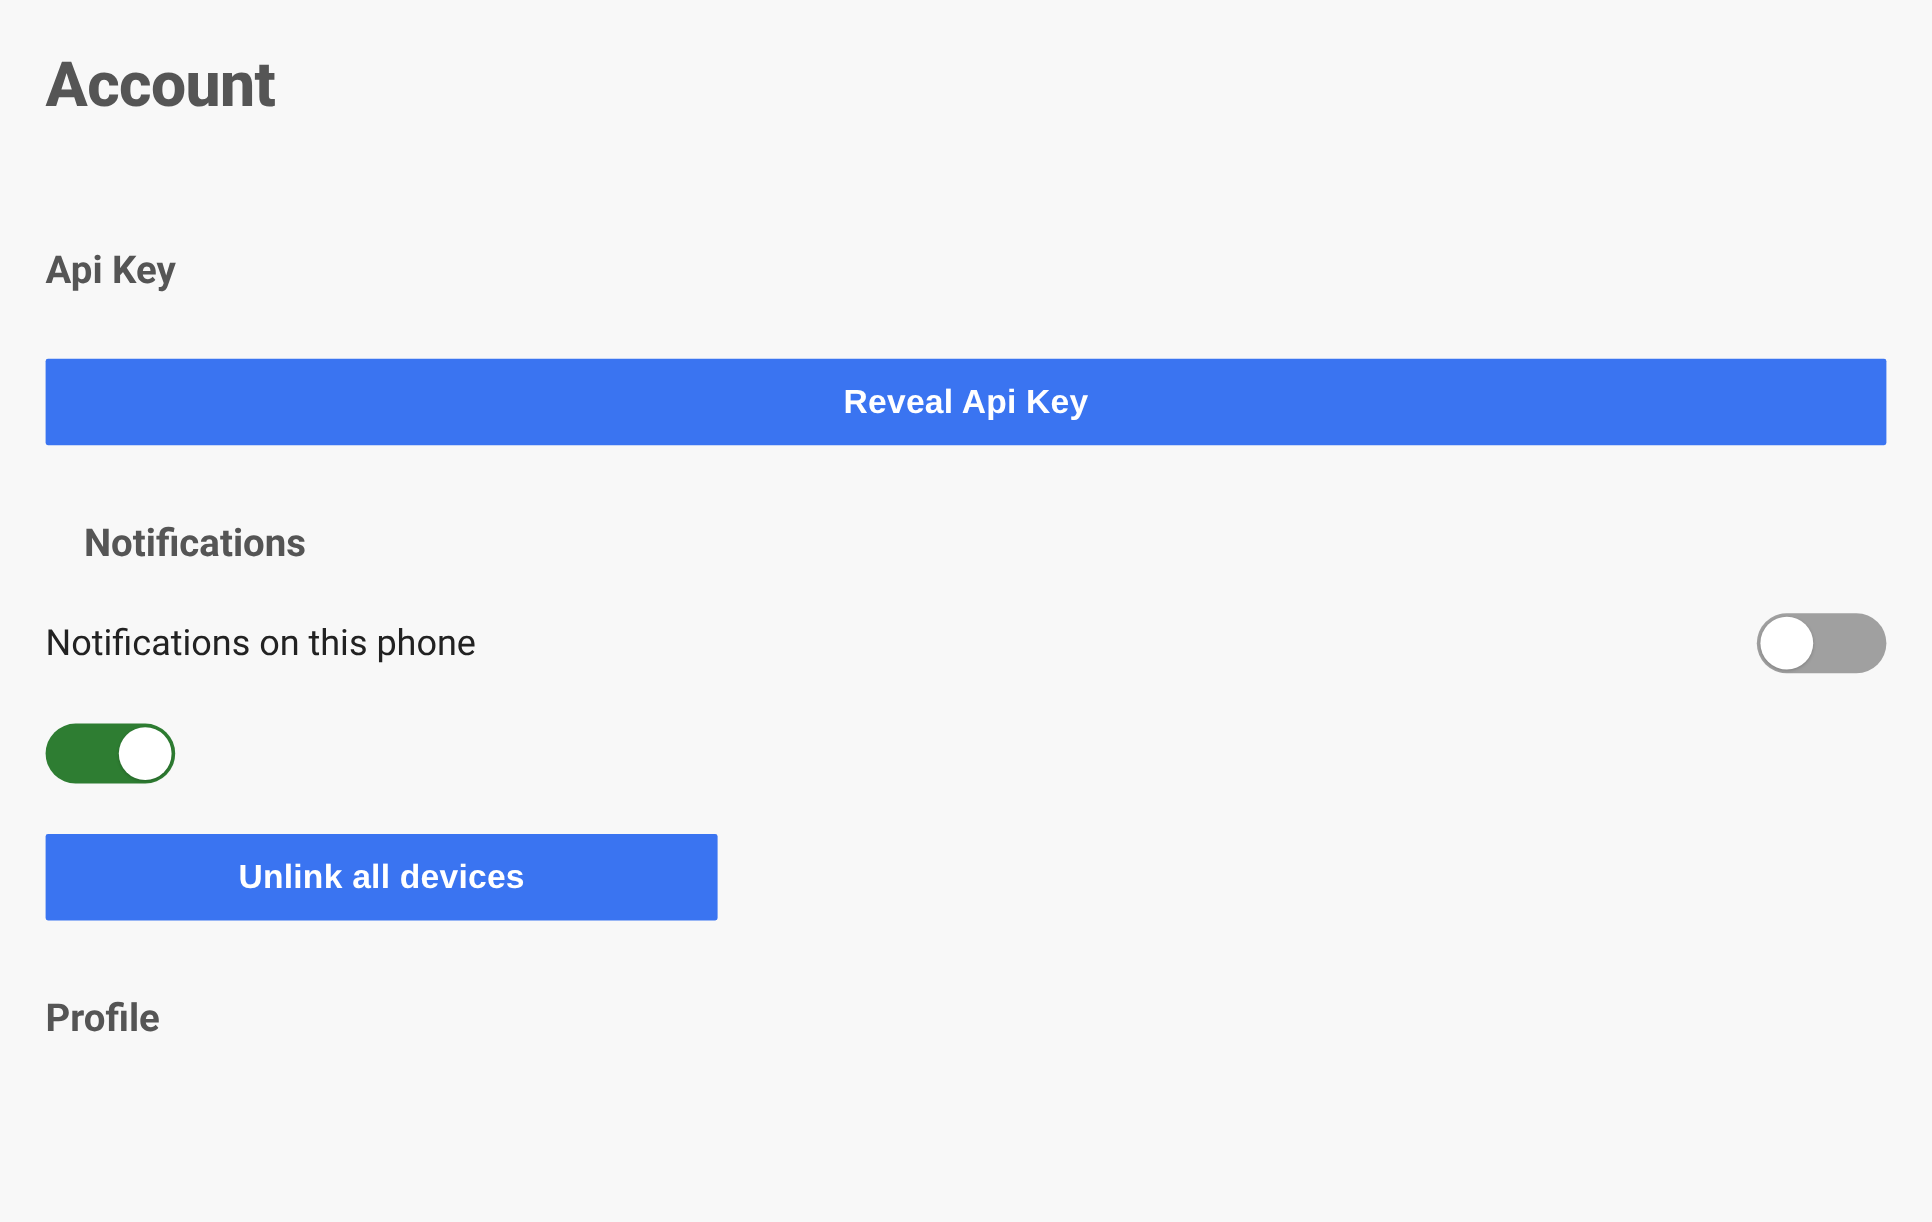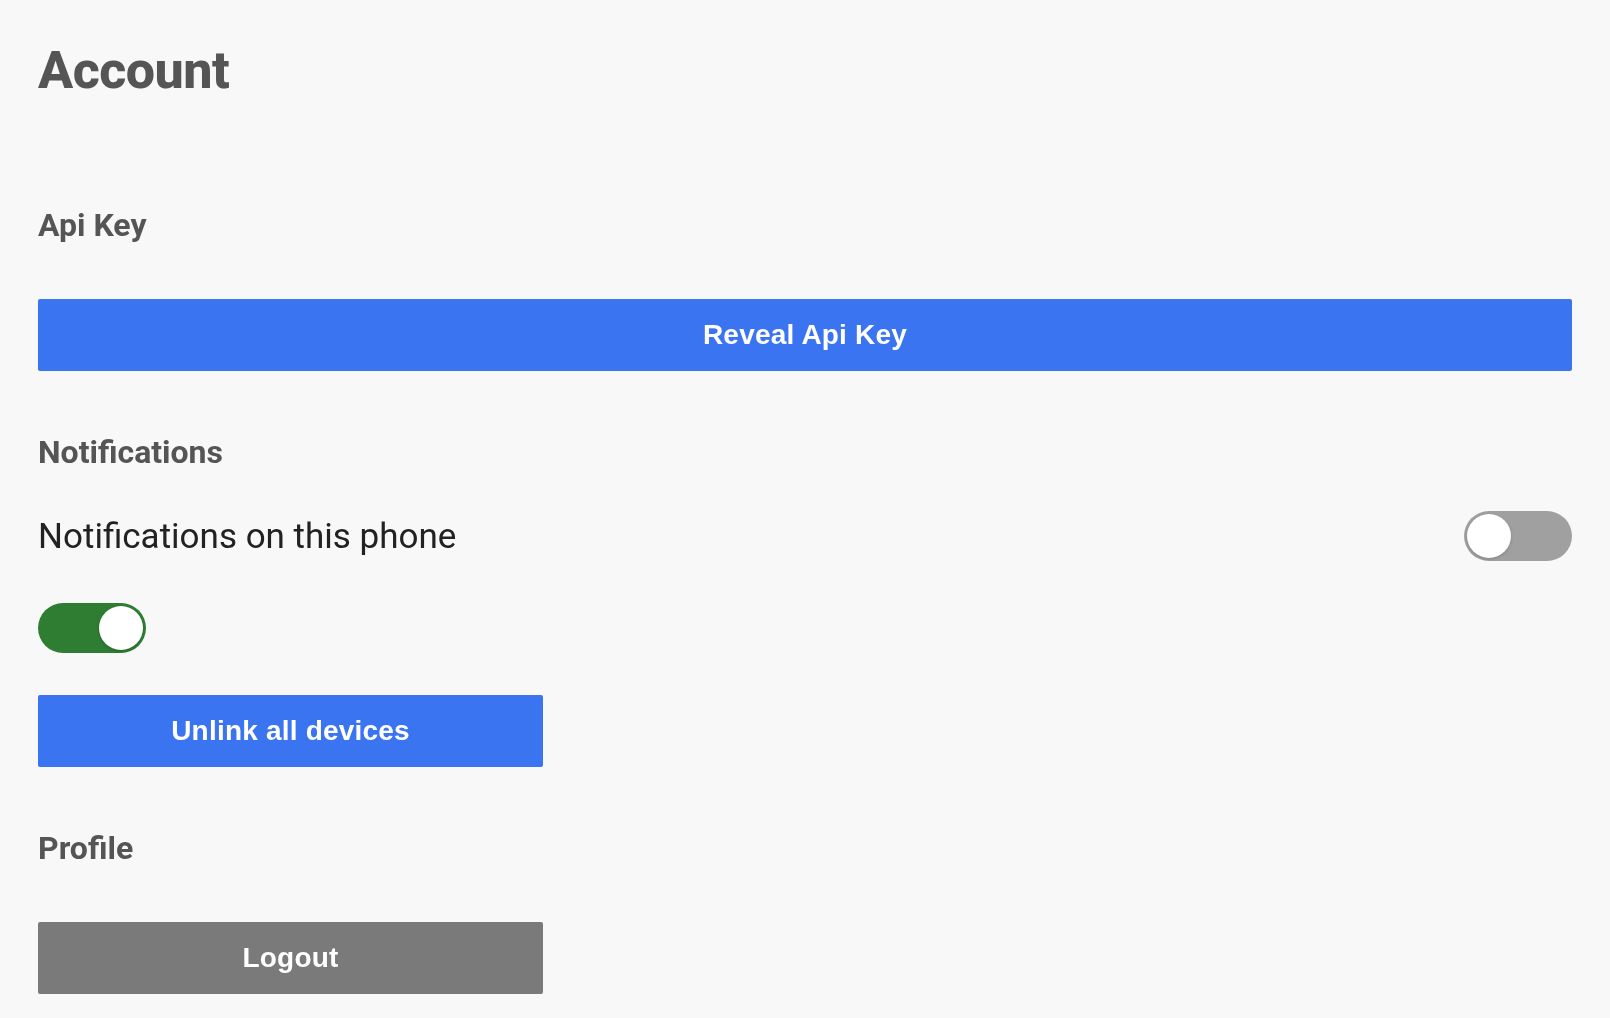--- a/index.html
+++ b/index.html
@@ -47,36 +47,36 @@
       width: 100%;
       display: flex;
     }
     .btn-primary {
       background-color: #3A74F1;
     }
     .btn-secondary {
       background-color: #7A7A7A;
     }
     .btn-fixed {
-      width: 505px;
+      width: 560px;
     }
     .section-api {
       margin-bottom: 62px;
     }
     .section-notifications {
       margin-bottom: 62px;
     }
     .toggle-row {
       display: flex;
       align-items: center;
       justify-content: space-between;
       margin-bottom: 42px;
     }
     .toggle-label {
-      font-size: 35px;
+      font-size: 30px;
       font-weight: 400;
       color: #222222;
     }
     .toggle {
       position: relative;
       width: 108px;
       height: 50px;
       border-radius: 26px;
       cursor: pointer;
       transition: background-color 0.2s;
@@ -115,21 +115,21 @@
 
 <div class="container">
   <h1 class="page-title">Account</h1>
 
   <section class="section-api">
     <h2 class="section-heading">Api Key</h2>
     <button class="btn btn-primary btn-full">Reveal Api Key</button>
   </section>
 
   <section class="section-notifications">
-    <h2 class="section-heading" style="margin-bottom:40px;">Notifications</h2>
+    <h2 class="section-heading" style="margin-bottom:40px;margin-left:32px;">Notifications</h2>
 
     <div class="toggle-row">
       <span class="toggle-label">Notifications on this phone</span>
       <div class="toggle toggle-off">
         <div class="toggle-knob"></div>
       </div>
     </div>
 
     <div class="toggle-row">
       <div class="toggle toggle-on">
@@ -137,15 +137,14 @@
       </div>
     </div>
 
     <div class="unlink-wrapper">
       <button class="btn btn-primary btn-fixed">Unlink all devices</button>
     </div>
   </section>
 
   <section class="section-profile">
     <h2 class="section-heading">Profile</h2>
-    <button class="btn btn-secondary btn-fixed">Logout</button>
   </section>
 </div>
 
 </body></html>

